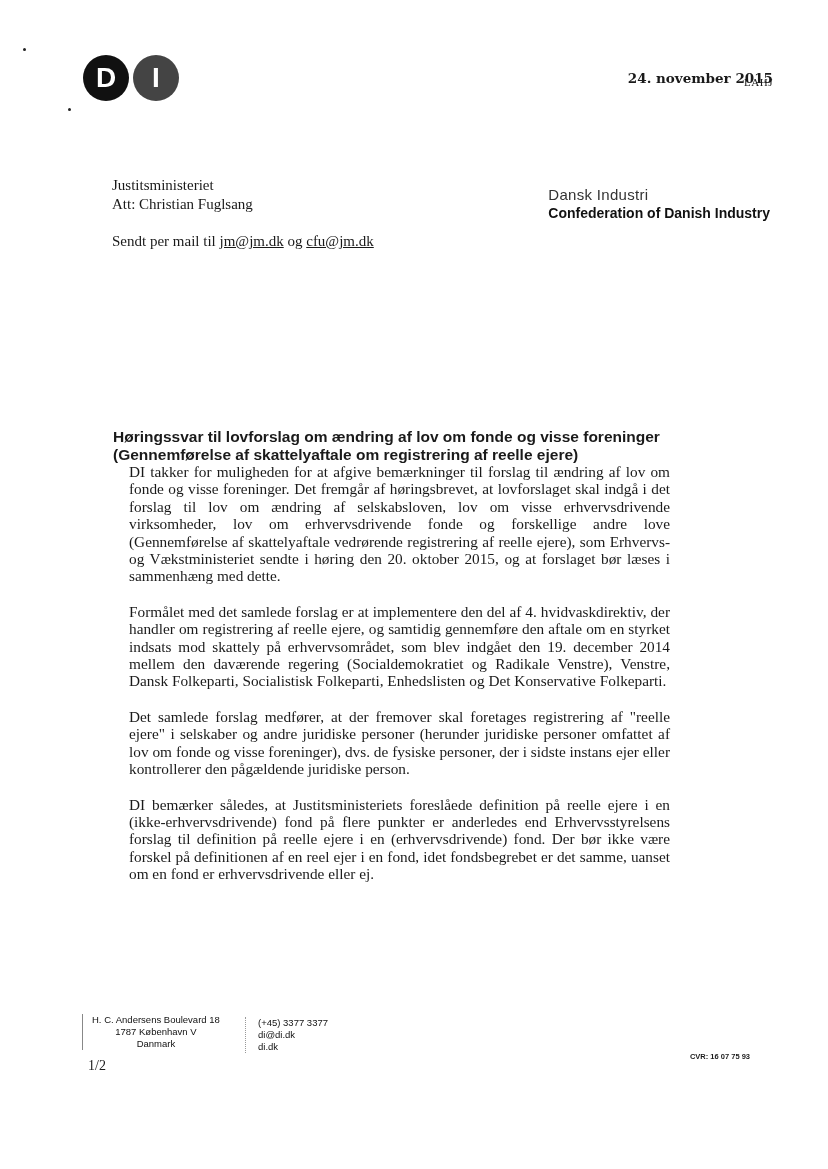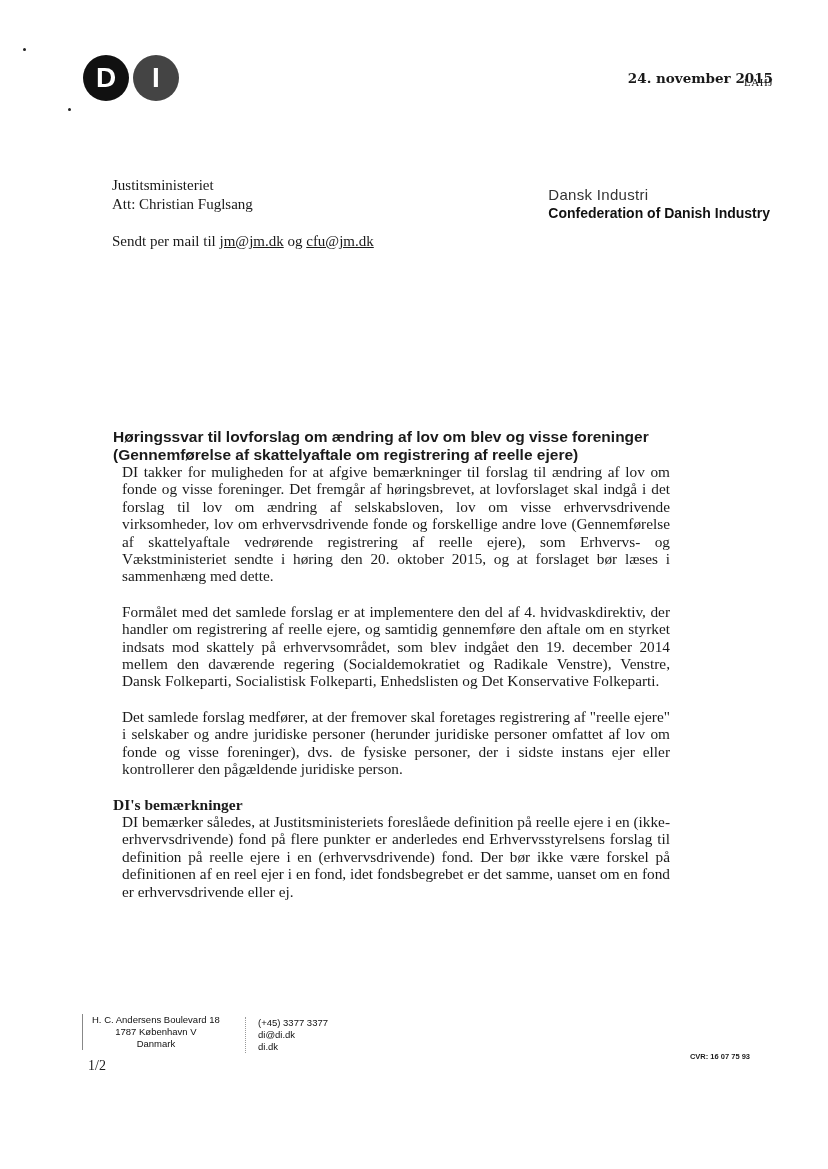--- a/index.html
+++ b/index.html
@@ -13,21 +13,21 @@
   .date { right: 55px; top: 70px; font-family: "DejaVu Serif", serif; font-weight: bold; font-size: 13.5px; text-align: right; }
   .initials { right: 55px; top: 76px; font-family: "Liberation Serif", serif; font-size: 11px; letter-spacing: 0.5px; text-align: center; }
   .recipient { left: 112px; top: 176px; font-family: "Liberation Serif", serif; font-size: 15px; line-height: 19px; }
   .sendt { left: 112px; top: 233px; font-family: "Liberation Serif", serif; font-size: 15px; }
   .sendt a { color: #1a1a1a; text-decoration: underline; }
   .brand { right: 58px; top: 186px; font-family: "Liberation Sans", sans-serif; }
   .brand .name { font-size: 15px; color: #333; letter-spacing: 0.3px; }
   .brand .sub { font-size: 14px; font-weight: bold; color: #111; margin-top: 2px; }
   .content { left: 113px; top: 428px; width: 557px; font-family: "Liberation Serif", serif; font-size: 15.3px; line-height: 17.4px; }
   .content h1 { margin: 0; font-family: "Liberation Sans", sans-serif; font-weight: bold; font-size: 15.5px; line-height: 17.5px; }
-  .content p { margin: 0 0 18px 9px; text-align: justify; }
+  .content p { margin: 0 0 18px 16px; text-align: justify; }
   .content h2 { margin: 0; font-family: "Liberation Serif", serif; font-weight: bold; font-size: 15.5px; line-height: 17.5px; }
   .footer { top: 1014px; font-family: "Liberation Sans", sans-serif; font-size: 9.5px; line-height: 12px; color: #111; }
   .f1 { left: 82px; border-left: 1px solid #888; padding-left: 9px; text-align: center; }
   .f2 { left: 245px; border-left: 1px dotted #999; padding-left: 12px; top: 1017px; }
   .page { left: 88px; top: 1058px; font-family: "Liberation Serif", serif; font-size: 14px; }
   .cvr { right: 78px; top: 1052px; font-family: "Liberation Sans", sans-serif; font-size: 7.5px; font-weight: bold; }
 </style>
 </head>
 <body>
 
@@ -50,27 +50,26 @@
   <span>Sendt per mail til </span><a>jm@jm.dk</a><span> og </span><a>cfu@jm.dk</a>
 </div>
 
 <div class="abs brand">
   <div class="name">Dansk Industri</div>
   <div class="sub">Confederation of Danish Industry</div>
 </div>
 
 <div class="abs content">
   <h1>
-    <span>Høringssvar til lovforslag om ændring af lov om blev og visse foreninger</span><br>
+    <span>Høringssvar til lovforslag om ændring af lov om fonde og visse foreninger</span><br>
     <span>(Gennemførelse af skattelyaftale om registrering af reelle ejere)</span>
   </h1>
   <p>DI takker for muligheden for at afgive bemærkninger til forslag til ændring af lov om fonde og visse foreninger. Det fremgår af høringsbrevet, at lovforslaget skal indgå i det forslag til lov om ændring af selskabsloven, lov om visse erhvervsdrivende virksomheder, lov om erhvervsdrivende fonde og forskellige andre love (Gennemførelse af skattelyaftale vedrørende registrering af reelle ejere), som Erhvervs- og Vækstministeriet sendte i høring den 20. oktober 2015, og at forslaget bør læses i sammenhæng med dette.</p>
   <p>Formålet med det samlede forslag er at implementere den del af 4. hvidvaskdirektiv, der handler om registrering af reelle ejere, og samtidig gennemføre den aftale om en styrket indsats mod skattely på erhvervsområdet, som blev indgået den 19. december 2014 mellem den daværende regering (Socialdemokratiet og Radikale Venstre), Venstre, Dansk Folkeparti, Socialistisk Folkeparti, Enhedslisten og Det Konservative Folkeparti.</p>
   <p>Det samlede forslag medfører, at der fremover skal foretages registrering af "reelle ejere" i selskaber og andre juridiske personer (herunder juridiske personer omfattet af lov om fonde og visse foreninger), dvs. de fysiske personer, der i sidste instans ejer eller kontrollerer den pågældende juridiske person.</p>
-  <h2>DI's bemærkninger</h2>
   <p>DI bemærker således, at Justitsministeriets foreslåede definition på reelle ejere i en (ikke-erhvervsdrivende) fond på flere punkter er anderledes end Erhvervsstyrelsens forslag til definition på reelle ejere i en (erhvervsdrivende) fond. Der bør ikke være forskel på definitionen af en reel ejer i en fond, idet fondsbegrebet er det samme, uanset om en fond er erhvervsdrivende eller ej.</p>
 </div>
 
 <div class="abs footer f1">
   <div>H. C. Andersens Boulevard 18</div>
   <div>1787 København V</div>
   <div>Danmark</div>
 </div>
 <div class="abs footer f2">
   <div>(+45) 3377 3377</div>

